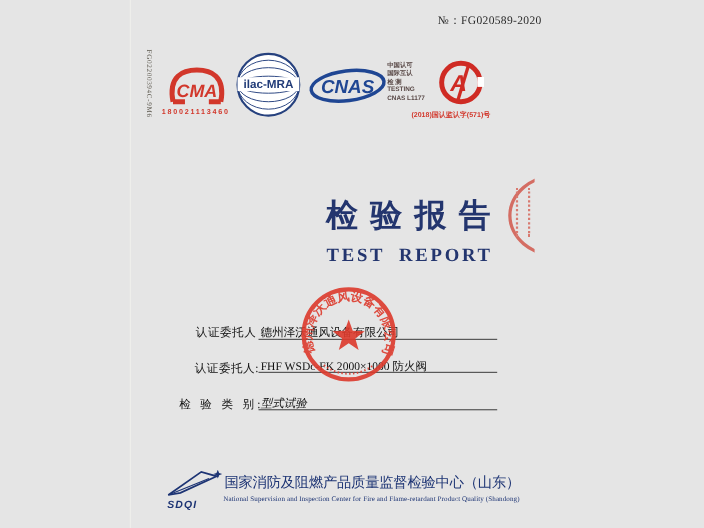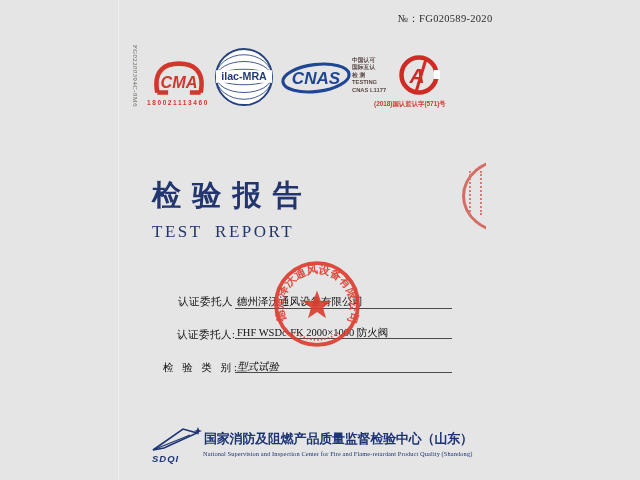--- a/index.html
+++ b/index.html
@@ -11,41 +11,41 @@
   .report-no{left:398px;top:12px;font-size:10.5px;color:#2b2b2b;letter-spacing:.3px;}
   .edge-serial{left:132px;top:45px;font-size:6.5px;color:#5c584e;
                writing-mode:vertical-rl;text-orientation:sideways;letter-spacing:.6px;}
   .cma-num{left:147px;top:99px;font-size:6.5px;font-weight:bold;color:#d2372b;letter-spacing:1.6px;
            font-family:"Liberation Sans",sans-serif;}
   .cnas-lines{left:352px;top:57px;width:52px;font-family:"Liberation Sans",sans-serif;
               font-size:5.8px;line-height:7.4px;color:#5a4a48;font-weight:bold;}
   .cal-caption{left:374px;top:100px;font-size:6.4px;font-weight:bold;color:#d2372b;
                font-family:"Liberation Sans",sans-serif;}
 
-  .title-wrap{left:152px;top:176px;width:296px;text-align:left;}
+  .title-wrap{left:152px;top:176px;width:296px;text-align:right;}
   .title-zh{font-size:29px;font-weight:bold;color:#23356e;letter-spacing:2px;}
-  .title-en{margin-top:6px;font-size:17px;font-weight:normal;color:#23356e;
+  .title-en{margin-top:6px;font-size:17px;font-weight:bold;color:#23356e;
             letter-spacing:2.5px;word-spacing:6px;}
 
   .field-label{font-size:10.5px;color:#111;letter-spacing:.5px;}
   .field-value{font-size:10.5px;color:#111;}
   .field-line{height:1px;background:#4a4a4a;}
 
   .lbl1{left:178px;top:295px;} .val1{left:237px;top:295px;} .ln1{left:235px;top:308px;width:217px;}
   .lbl2{left:177px;top:328px;} .val2{left:237px;top:326px;} .ln2{left:235px;top:338px;width:217px;}
   .lbl3{left:163px;top:361px;letter-spacing:3px;} .val3{left:237px;top:360px;font-style:italic;} .ln3{left:235px;top:372px;width:217px;}
 
   .seal{left:272px;top:259px;opacity:.9;}
   .edge-stamp{left:459px;top:157px;width:27px;height:74px;overflow:hidden;opacity:.75;}
   .edge-stamp-ring{position:absolute;left:3px;top:1px;width:84px;height:70px;border-radius:50%;
                    border:3px solid #cf4538;}
   .edge-stamp-marks{position:absolute;left:10px;top:14px;width:9px;height:44px;
                     border-left:2px dotted #d4574a;border-right:2px dotted #d4574a;}
 
-  .footer-zh{left:204px;top:430px;font-size:13px;font-weight:bold;color:#1d3474;
+  .footer-zh{left:204px;top:430px;font-size:13px;font-weight:normal;color:#1d3474;
              font-family:"Liberation Sans","DejaVu Sans",sans-serif;letter-spacing:-0.2px;}
   .footer-en{left:203px;top:450px;font-size:6.4px;color:#1d3474;letter-spacing:.1px;}
   svg text{font-family:"Liberation Sans","DejaVu Sans",sans-serif;}
 </style>
 </head>
 <body>
 
 <div class="screen">
 
   <div class="abs page-edge"></div>

